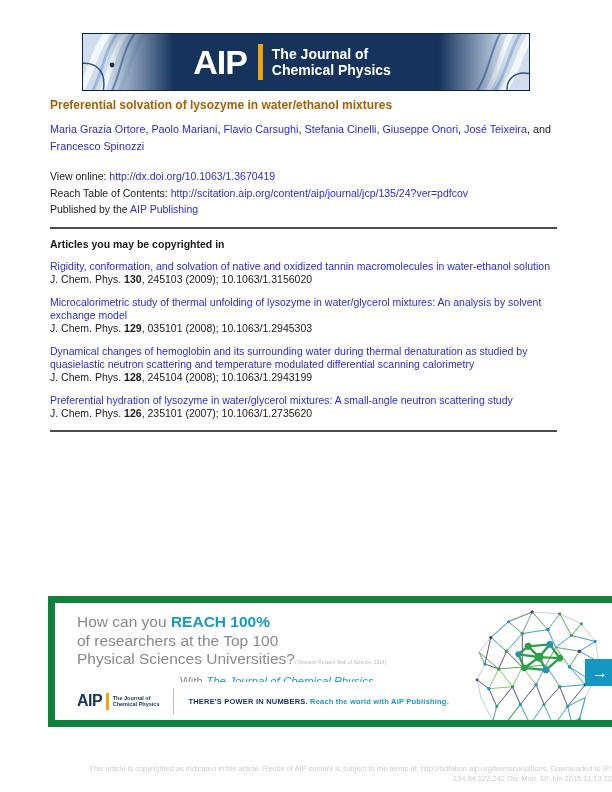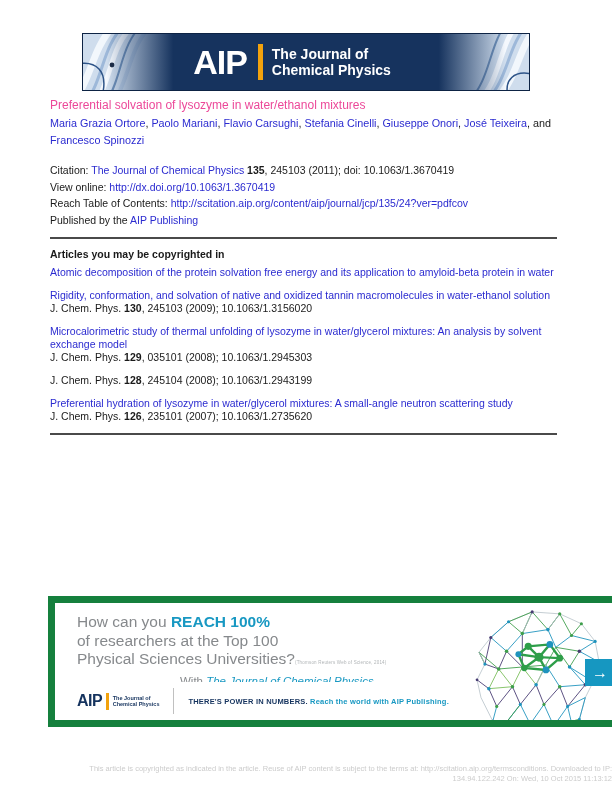--- a/index.html
+++ b/index.html
@@ -18,22 +18,22 @@
   .swirl.right{right:0;}
   .swirl .fade{position:absolute;inset:0;}
   .swirl.left .fade{background:linear-gradient(to right, rgba(22,51,94,0) 25%, #16335e 95%);}
   .swirl.right .fade{background:linear-gradient(to left, rgba(22,51,94,0) 25%, #16335e 95%);}
   .logo-group{display:flex;align-items:center;position:relative;z-index:2;transform:translateX(-14px);}
   .logo-aip{color:#ffffff;font-size:34px;font-weight:bold;letter-spacing:-1px;line-height:1;}
   .logo-bar{width:5px;height:36px;background:#f2a20d;margin:0 9px 0 11px;}
   .logo-journal{color:#ffffff;font-weight:bold;font-size:14px;line-height:16px;}
   
   .content{position:absolute;left:50px;top:98px;width:508px;}
-  .title{font-size:12px;font-weight:normal;color:#ec4899;}
-  .authors{font-size:10.8px;line-height:17px;margin-top:3px;}
+  .title{font-size:12px;font-weight:bold;color:#a16207;}
+  .authors{font-size:10.8px;line-height:17px;margin-top:9px;}
   .lnk{color:#2b2bd0;text-decoration:none;}
   .citeblock{font-size:10.5px;line-height:16.5px;margin-top:13px;}
   .rule{height:2px;background:#4a4a4a;width:507px;margin-top:9px;}
   .rel-head{font-size:10.5px;font-weight:bold;margin-top:9px;margin-bottom:6px;}
   .rel-entry{font-size:10.5px;line-height:13px;margin-bottom:10px;}
   .rel-entry .cite{color:#1a1a1a;}
   
   .ad{
     position:absolute;left:48px;top:596px;width:584px;height:131px;
     background:#ffffff;border:7px solid #15803d;box-sizing:border-box;overflow:hidden;
@@ -106,45 +106,44 @@
 </div>
 
 <div class="content">
   <div class="title">Preferential solvation of lysozyme in water/ethanol mixtures</div>
 
   <div class="authors">
     <span class="lnk">Maria Grazia Ortore</span><span>, </span><span class="lnk">Paolo Mariani</span><span>, </span><span class="lnk">Flavio Carsughi</span><span>, </span><span class="lnk">Stefania Cinelli</span><span>, </span><span class="lnk">Giuseppe Onori</span><span>, </span><span class="lnk">José Teixeira</span><span>, and </span><span class="lnk">Francesco Spinozzi</span>
   </div>
 
   <div class="citeblock">
-    <div><span>Citation: </span><span class="lnk">The Journal of Chemical Physics </span><b>135</b><span>, 245103 (2011); doi: 10.1063/1.3670419</span></div>
     <div><span>View online: </span><span class="lnk">http://dx.doi.org/10.1063/1.3670419</span></div>
     <div><span>Reach Table of Contents: </span><span class="lnk">http://scitation.aip.org/content/aip/journal/jcp/135/24?ver=pdfcov</span></div>
     <div><span>Published by the </span><span class="lnk">AIP Publishing</span></div>
   </div>
 
   <div class="rule"></div>
 
   <div class="rel-head">Articles you may be copyrighted in</div>
 
   <div class="rel-entry">
-    <div><span class="lnk">Atomic decomposition of the protein solvation free energy and its application to amyloid-beta protein in water</span></div>
   </div>
 
   <div class="rel-entry">
     <div><span class="lnk">Rigidity, conformation, and solvation of native and oxidized tannin macromolecules in water-ethanol solution</span></div>
     <div class="cite"><span>J. Chem. Phys. </span><b>130</b><span>, 245103 (2009); 10.1063/1.3156020</span></div>
   </div>
 
   <div class="rel-entry">
     <div><span class="lnk">Microcalorimetric study of thermal unfolding of lysozyme in water/glycerol mixtures: An analysis by solvent exchange model</span></div>
     <div class="cite"><span>J. Chem. Phys. </span><b>129</b><span>, 035101 (2008); 10.1063/1.2945303</span></div>
   </div>
 
   <div class="rel-entry">
+    <div><span class="lnk">Dynamical changes of hemoglobin and its surrounding water during thermal denaturation as studied by quasielastic neutron scattering and temperature modulated differential scanning calorimetry</span></div>
     <div class="cite"><span>J. Chem. Phys. </span><b>128</b><span>, 245104 (2008); 10.1063/1.2943199</span></div>
   </div>
 
   <div class="rel-entry">
     <div><span class="lnk">Preferential hydration of lysozyme in water/glycerol mixtures: A small-angle neutron scattering study</span></div>
     <div class="cite"><span>J. Chem. Phys. </span><b>126</b><span>, 235101 (2007); 10.1063/1.2735620</span></div>
   </div>
 
   <div class="rule"></div>
 </div>
@@ -231,14 +230,14 @@
       <circle cx="92" cy="123" r="1.6" fill="#3e9e4b"></circle>
       <circle cx="118" cy="116" r="1.4" fill="#1f93bd"></circle>
     </g>
   </svg>
 
   <button class="arrow-btn"><span>→</span></button>
 </div>
 
 <div class="footer">
   <div>This article is copyrighted as indicated in the article. Reuse of AIP content is subject to the terms at: http://scitation.aip.org/termsconditions. Downloaded to IP:</div>
-  <div>134.94.122.242 On: Wed, 10 Oct 2015 11:13:12</div>
+  <div>134.94.122.242 On: Mon, 10 Jun 2015 11:13:12</div>
 </div>
 
 </body></html>

